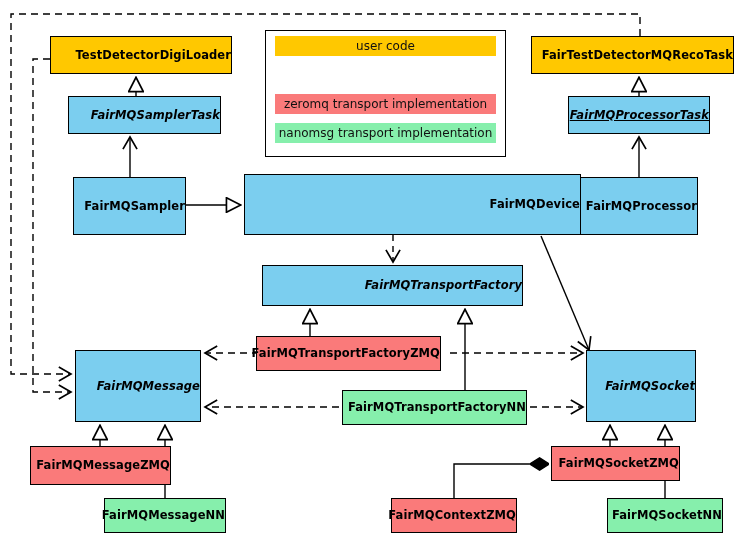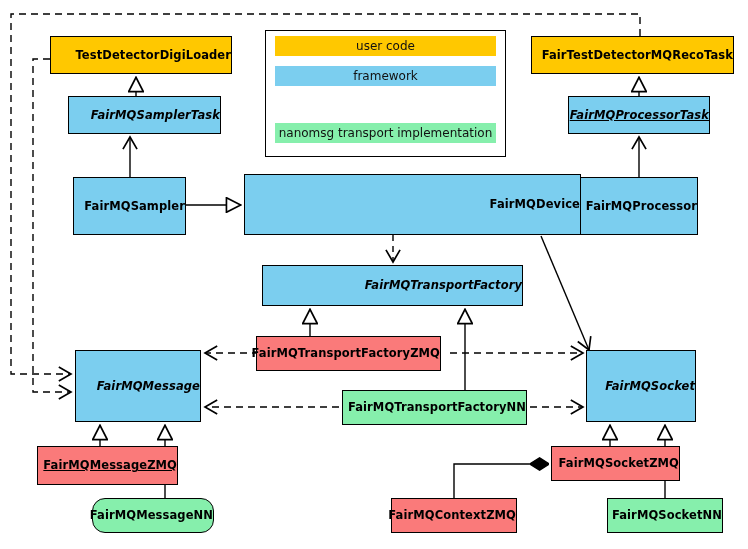--- a/index.html
+++ b/index.html
@@ -82,22 +82,22 @@
 
       <path d="M454,498 L454,464 L548,464" marker-end="url(#blackdiamond)"></path>
     </g>
   </svg>
 
   <div id="legend" style="left:265px;top:30px;width:241px;height:127px;">
   </div>
   <div class="legend-row c-user" style="left:275px;top:36px;width:221px;height:20px;border:0;">
     <span>user code</span>
   </div>
-  <div class="legend-row c-fw" style="left:275px;top:66px;width:221px;height:20px;border:0;">
-    <span>framework</span>
+  <div class="legend-row c-zmq" style="left:275px;top:94px;width:221px;height:20px;border:0;">
+    <span>zeromq transport implementation</span>
   </div>
   <div class="legend-row c-nn" style="left:275px;top:123px;width:221px;height:20px;border:0;">
     <span>nanomsg transport implementation</span>
   </div>
 
   <div id="nodes">
       <div class="node c-user" style="left: 50px; top: 36px; width: 182px; height: 38px;">
         <span>TestDetectorDigiLoader</span>
       </div>
       <div class="node c-user" style="left: 531px; top: 36px; width: 203px; height: 38px;">
@@ -126,24 +126,24 @@
       </div>
       <div class="node c-nn" style="left: 342px; top: 390px; width: 185px; height: 35px;">
         <span>FairMQTransportFactoryNN</span>
       </div>
       <div class="node c-fw italic" style="left: 75px; top: 350px; width: 126px; height: 72px;">
         <span>FairMQMessage</span>
       </div>
       <div class="node c-fw italic" style="left: 586px; top: 350px; width: 110px; height: 72px;">
         <span>FairMQSocket</span>
       </div>
-      <div class="node c-zmq" style="left: 37px; top: 446px; width: 141px; height: 39px; text-decoration: underline;">
+      <div class="node c-zmq" style="left: 30px; top: 446px; width: 141px; height: 39px;">
         <span>FairMQMessageZMQ</span>
       </div>
-      <div class="node c-nn" style="left: 92px; top: 498px; width: 122px; height: 35px; border-radius: 13px;">
+      <div class="node c-nn" style="left: 104px; top: 498px; width: 122px; height: 35px;">
         <span>FairMQMessageNN</span>
       </div>
       <div class="node c-zmq" style="left: 551px; top: 446px; width: 129px; height: 35px;">
         <span>FairMQSocketZMQ</span>
       </div>
       <div class="node c-zmq" style="left: 391px; top: 498px; width: 126px; height: 35px;">
         <span>FairMQContextZMQ</span>
       </div>
       <div class="node c-nn" style="left: 607px; top: 498px; width: 116px; height: 35px;">
         <span>FairMQSocketNN</span>

